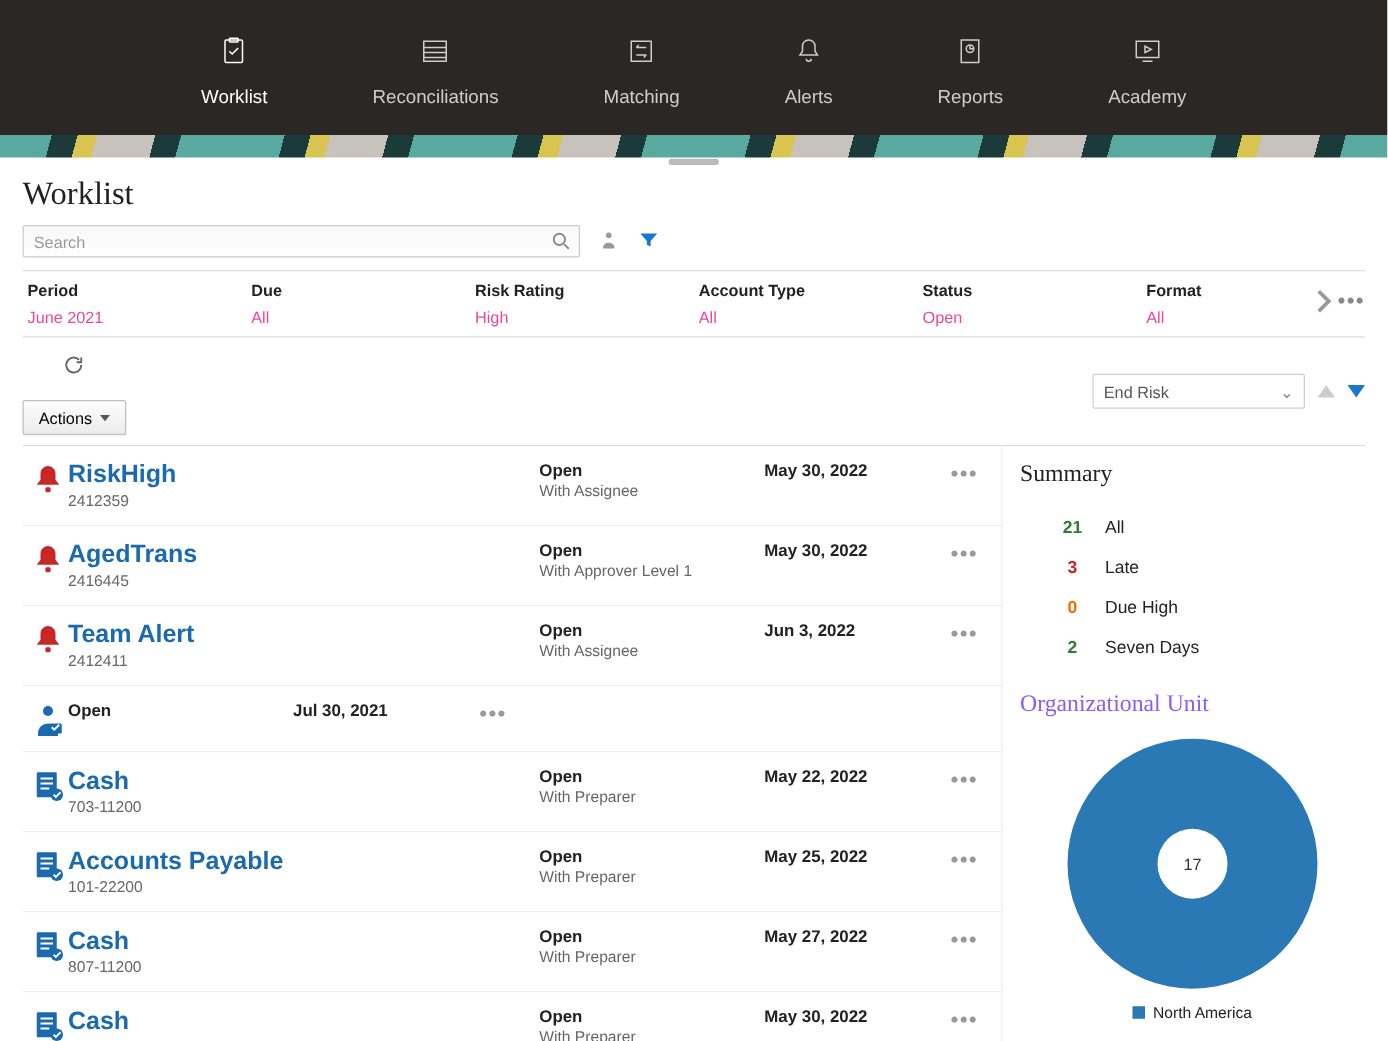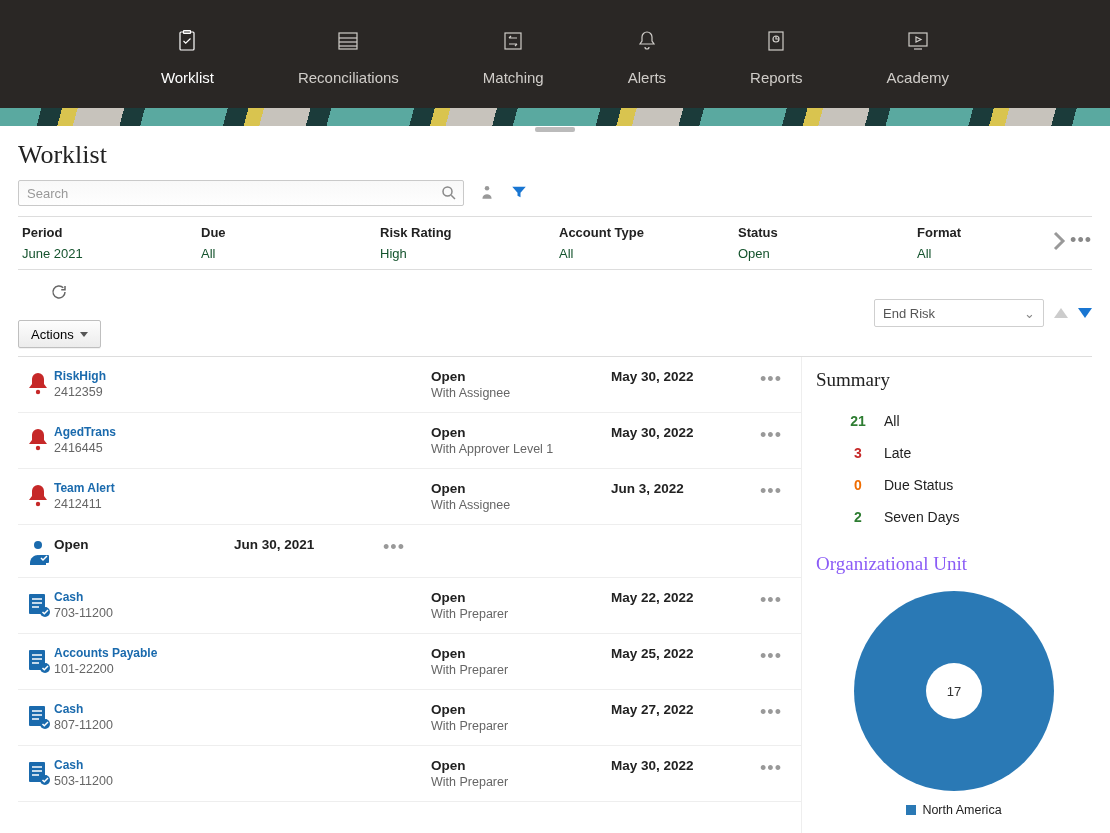--- a/index.html
+++ b/index.html
@@ -32,21 +32,21 @@
 .search-input::placeholder { color: #999; }
 .search-icon { position: absolute; right: 6px; top: 4px; color: #888; }
 .person-icon { color: #888; cursor: pointer; }
 .filter-icon { color: #1976d2; cursor: pointer; }
 
 
 .filter-bar-wrap { position: relative; }
 .filter-bar { display: flex; border-top: 1px solid #ddd; border-bottom: 1px solid #ddd; padding: 8px 0; }
 .filter-cell { flex: 1; padding: 0 4px; }
 .filter-cell .fh { font-weight: 700; color: #222; font-size: 13px; margin-bottom: 6px; }
-.filter-cell .fv { color: #14532d; font-size: 13px; }
+.filter-cell .fv { color: #ec4899; font-size: 13px; }
 .filter-arrow { position: absolute; right: 26px; top: 14px; color: #888; cursor: pointer; }
 .filter-dots { position: absolute; right: 0; top: 14px; color: #888; cursor: pointer; font-size: 18px; letter-spacing: 1px; }
 
 
 .toolbar-row { display: flex; align-items: center; justify-content: space-between; padding: 8px 0; }
 .toolbar-left { display: flex; align-items: center; gap: 14px; flex-direction: column; }
 .refresh-btn { width: 28px; height: 28px; border: none; background: none; cursor: pointer; color: #666; display:flex;align-items:center;justify-content:center;}
 .actions-btn { height: 28px; padding: 0 12px; border: 1px solid #bfbfbf; background: linear-gradient(#fdfdfd,#ececec); border-radius: 2px; cursor: pointer; font-size: 13px; display: inline-flex; align-items: center; gap: 6px; box-shadow: 0 1px 0 rgba(0,0,0,0.05); }
 .caret-down { width: 0; height: 0; border-left: 4px solid transparent; border-right: 4px solid transparent; border-top: 5px solid #555; display: inline-block; }
 
@@ -63,21 +63,21 @@
 
 
 .list-col::-webkit-scrollbar { width: 14px; }
 .list-col::-webkit-scrollbar-track { background: #f1f1f1; }
 .list-col::-webkit-scrollbar-thumb { background: #b8b8b8; border-radius: 0; }
 
 
 .list-row { display: flex; align-items: flex-start; padding: 12px 10px 12px 4px; border-bottom: 1px solid #eee; }
 .row-icon { width: 32px; flex-shrink: 0; padding-top: 2px; display:flex; justify-content:center;}
 .row-main { flex: 1; min-width: 0; }
-.row-main .title { color: #1a6aad; font-weight: 700; font-size: 12px; cursor: pointer; }
+.row-main .title { color: #1a6aad; font-weight: 700; font-size: 20px; cursor: pointer; }
 .row-main .sub { color: #666; font-size: 12.5px; margin-top: 2px; white-space: nowrap; overflow: hidden; text-overflow: ellipsis; max-width: 320px;}
 .row-status { width: 180px; flex-shrink: 0; }
 .row-status .st { font-weight: 700; color: #222; font-size: 13.5px; }
 .row-status .st-sub { color: #666; font-size: 12.5px; margin-top: 2px; }
 .row-date { width: 140px; flex-shrink: 0; font-weight: 700; color: #222; font-size: 13.5px; }
 .row-actions { width: 40px; flex-shrink: 0; text-align: center; color: #999; cursor: pointer; font-size: 18px; letter-spacing: 1px; }
 
 
 .side-heading { font-family: Georgia, serif; font-size: 19px; color: #222; margin-bottom: 14px; }
 .summary-list { list-style: none; }
@@ -313,21 +313,21 @@
             <svg width="24" height="26" viewBox="0 0 24 26">
               <circle cx="12" cy="6" r="4" fill="#1a6aad"></circle>
               <path fill="#1a6aad" d="M4 24c0-5 4-8 8-8s8 3 8 8v2H4z"></path>
               <rect x="13" y="16" width="10" height="8" rx="1" fill="#1a6aad"></rect>
               <path d="M15 19l2 2 4-4" stroke="#fff" stroke-width="1.5" fill="none"></path>
             </svg>
           </div>
           <div class="row-status">
             <div class="st">Open</div>
           </div>
-          <div class="row-date">Jun 30, 2021</div>
+          <div class="row-date">Jul 30, 2021</div>
           <div class="row-actions">•••</div>
         </div>
         <div class="list-row">
           <div class="row-icon">
             <svg width="24" height="26" viewBox="0 0 24 26">
               <rect x="3" y="2" width="16" height="20" rx="1" fill="#1a6aad"></rect>
               <line x1="6" y1="7" x2="16" y2="7" stroke="#fff" stroke-width="1.5"></line>
               <line x1="6" y1="11" x2="16" y2="11" stroke="#fff" stroke-width="1.5"></line>
               <line x1="6" y1="15" x2="13" y2="15" stroke="#fff" stroke-width="1.5"></line>
               <path d="M15 18l2 2 4-4" stroke="#1a6aad" stroke-width="2" fill="none"></path>
@@ -423,21 +423,21 @@
           <li>
             <span class="num num-green">21</span>
             <span class="lbl">All</span>
           </li>
           <li>
             <span class="num num-red">3</span>
             <span class="lbl">Late</span>
           </li>
           <li>
             <span class="num num-orange">0</span>
-            <span class="lbl">Due Status</span>
+            <span class="lbl">Due High</span>
           </li>
           <li>
             <span class="num num-green">2</span>
             <span class="lbl">Seven Days</span>
           </li>
         </ul>
 
       <div class="org-heading">Organizational Unit</div>
       <div class="donut-wrap">
         <div class="donut">

